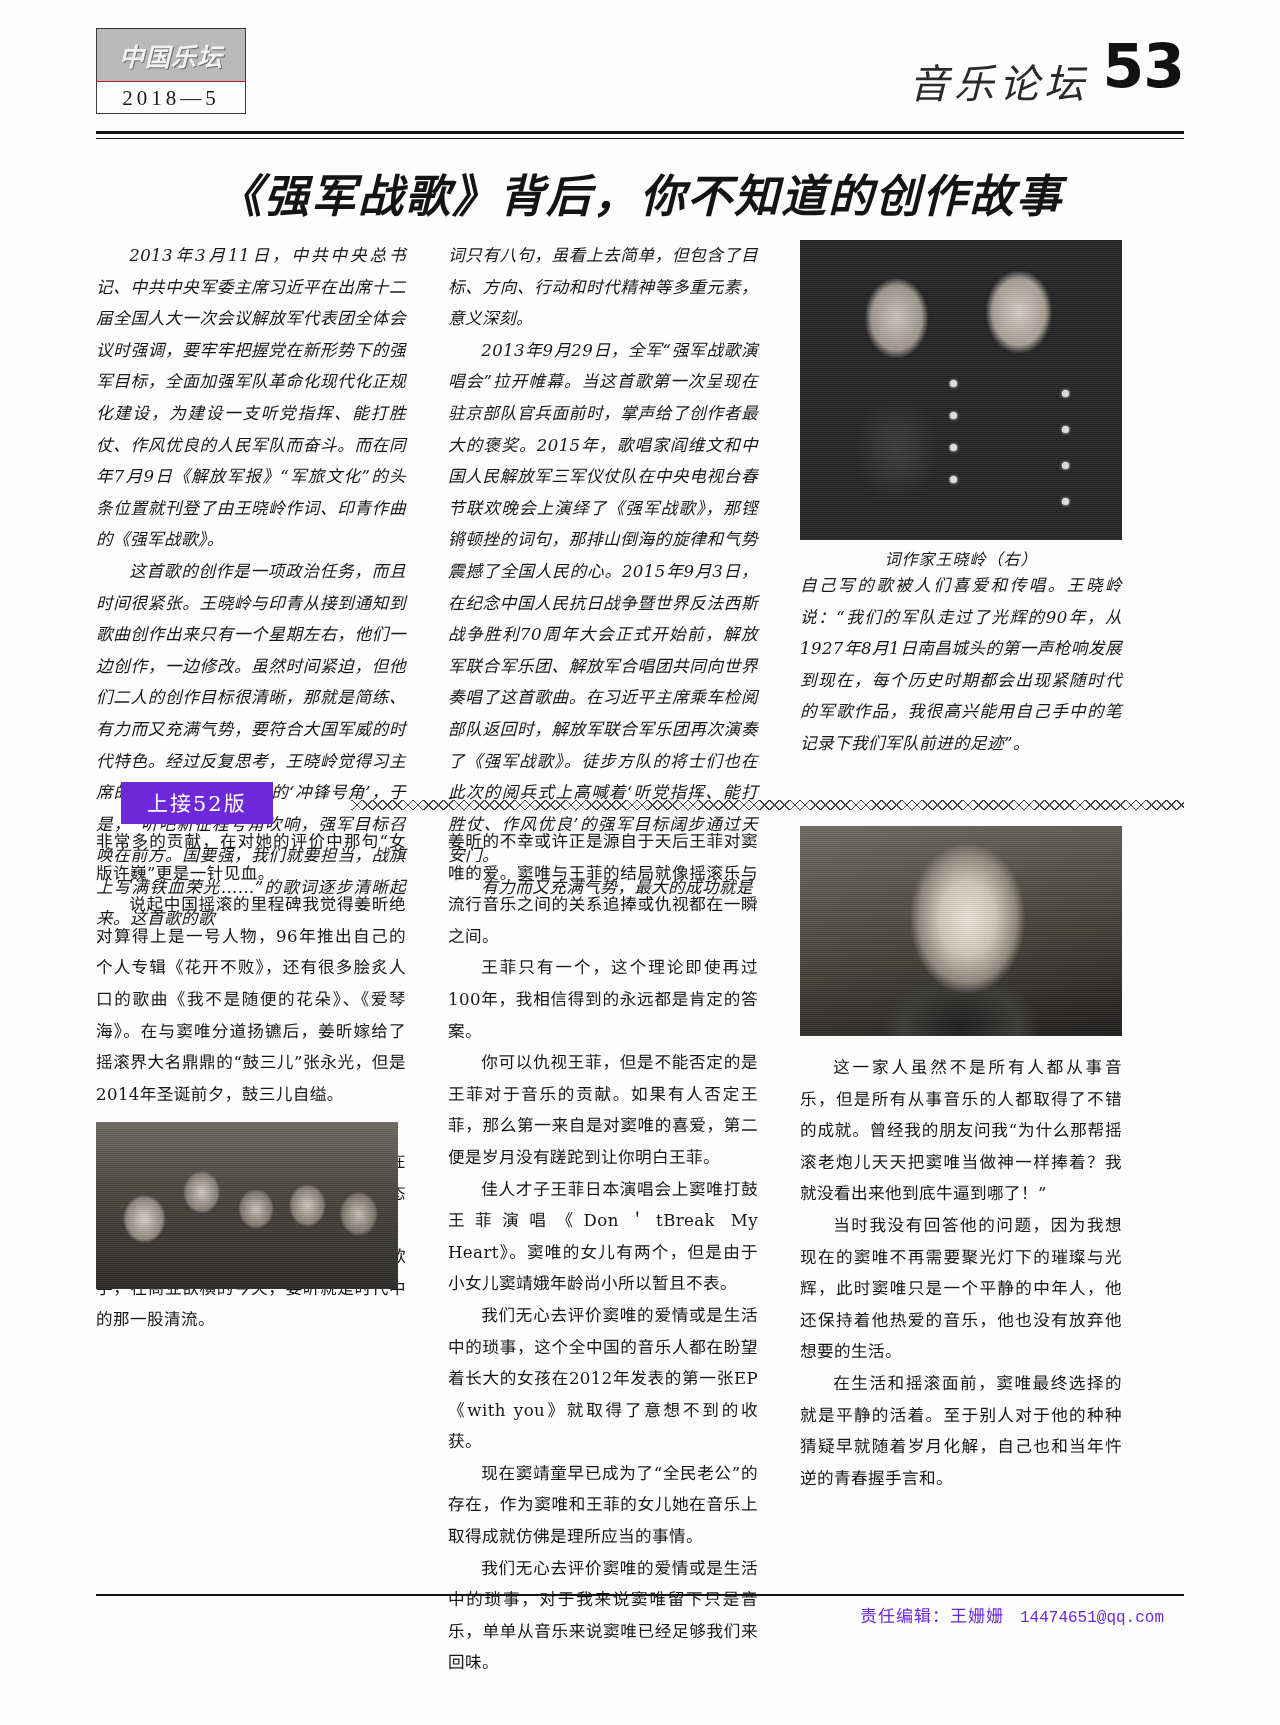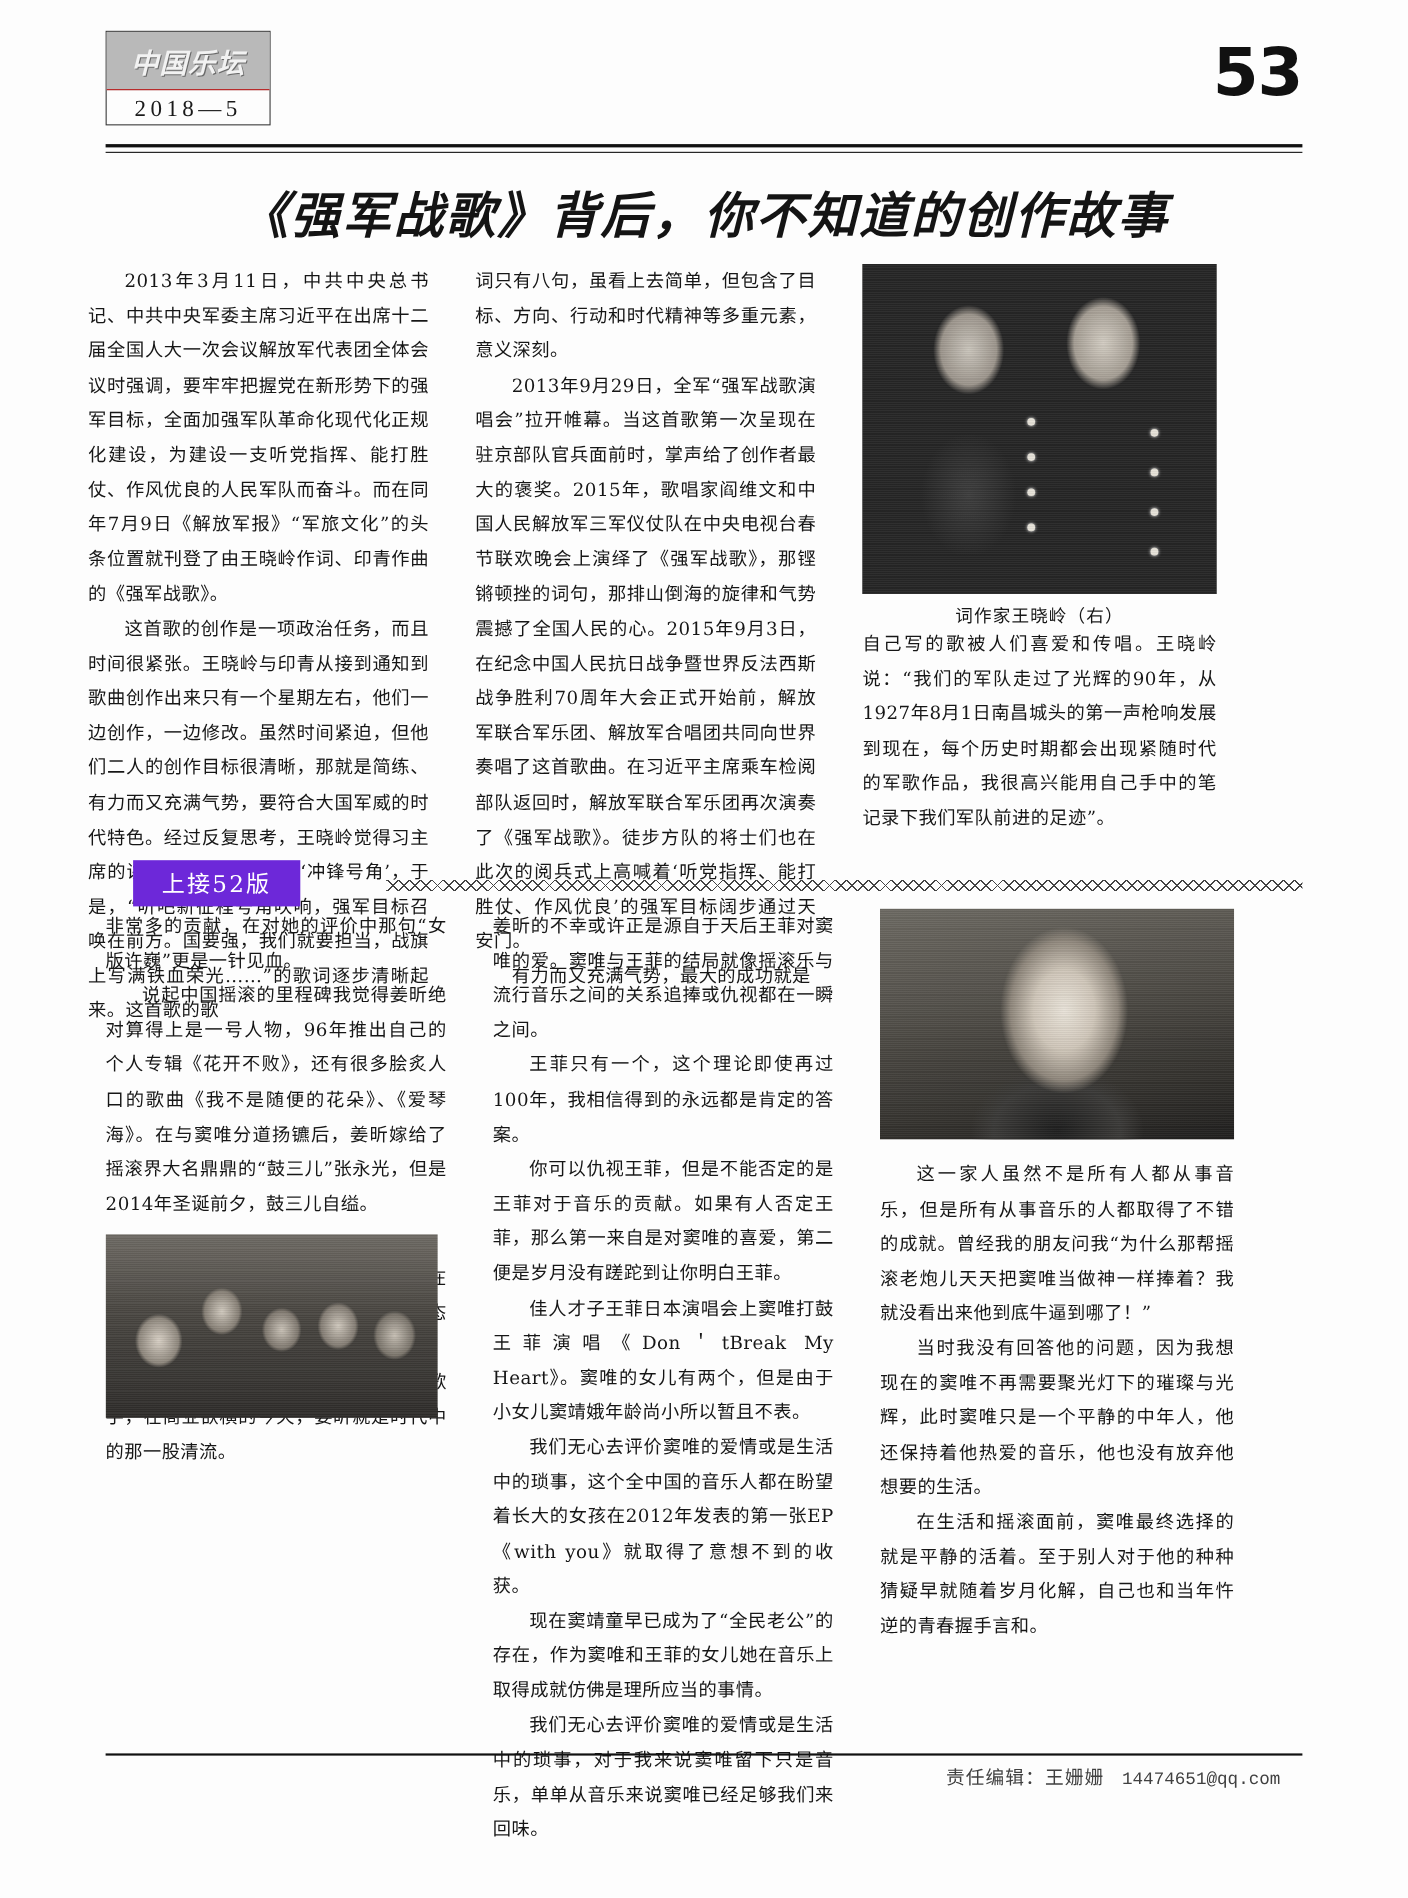--- a/index.html
+++ b/index.html
@@ -86,21 +86,21 @@
     font-weight:700;
     font-size:45px;
     letter-spacing:2px;
     color:#141414;
     white-space:nowrap;
     font-style:italic;
   }
 
   
   .art1{
-    position:absolute;left:80px;top:240px;width:1088px;height:520px;
+    position:absolute;left:96px;top:240px;width:1088px;height:520px;font-style:italic;
   }
   .col{
     position:absolute;top:0;width:310px;
   }
   .c1{left:0;}
   .c2{left:352px;}
   .c3{left:704px;width:322px;}
 
   p.zh{
     margin:0 0 0 0;
@@ -174,21 +174,21 @@
     position:absolute;left:96px;top:1594px;width:1088px;
     border-top:2px solid #111;
   }
   .footer{
     position:absolute;left:96px;top:1602px;width:1088px;
     text-align:right;
     padding-right:20px;
     box-sizing:border-box;
     font-family:"DejaVu Serif","Liberation Serif",serif;
     font-size:17px;
-    color:#404040;
+    color:#6d28d9;
     letter-spacing:1px;
   }
   .footer .mail{
     font-family:"Liberation Mono","DejaVu Sans Mono",monospace;
     font-size:16px;
     letter-spacing:0;
     margin-left:16px;
   }
 
   
@@ -233,20 +233,21 @@
 
 <div class="page">
 
   <div class="masthead">
 
     <div class="logo-box">
       <div class="logo-title">中国乐坛</div>
       <div class="logo-year">2018—5</div>
     </div>
 
+    <div class="section-name">音乐论坛</div>
 
     <div class="page-no">53</div>
 
     <div class="rule-top"></div>
   </div>
 
   <div class="headline">《强军战歌》背后，你不知道的创作故事</div>
 
   <div class="art1">
 

